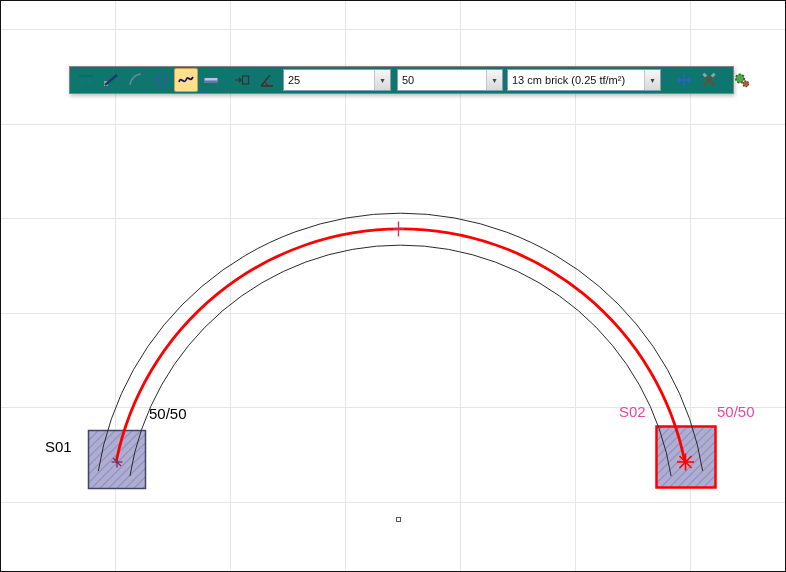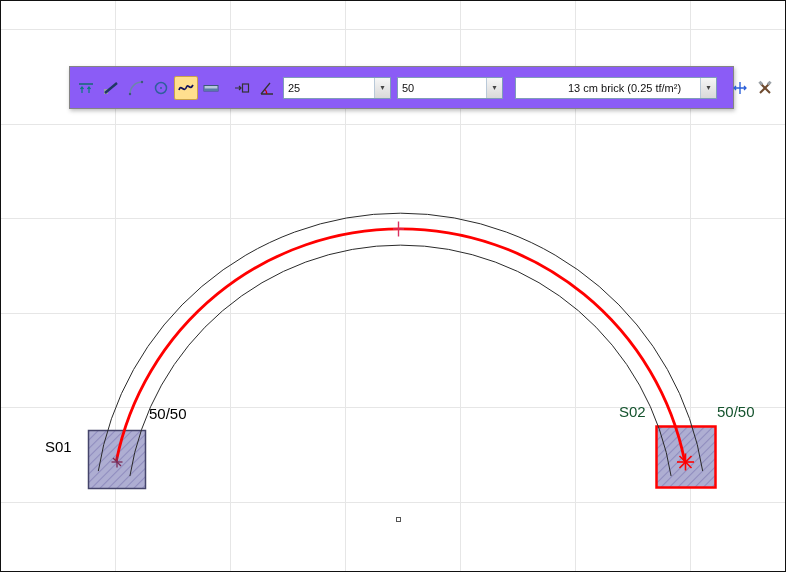--- a/index.html
+++ b/index.html
@@ -5,54 +5,54 @@
   html,body{margin:0;padding:0;background:#cfcfcf;}
   #app{
     position:relative;width:786px;height:572px;box-sizing:border-box;
     background:#ffffff;border:1px solid #111;overflow:hidden;
     font-family:"Liberation Sans", sans-serif;
   }
   
   #canvas{position:absolute;left:0;top:0;z-index:0;}
   .node-label{position:absolute;z-index:1;font-size:15px;white-space:nowrap;}
   .black-label{color:#000;}
-  .red-label{color:#14532d;}
+  .red-label{color:#ec4899;}
   
   .toolbar{
     position:absolute;left:68px;top:65px;width:663px;z-index:5;
     background:#eaeaea;border:1px solid #848484;
     box-shadow:1px 2px 4px rgba(0,0,0,.25);
   }
   .tb-title{
     height:20px;display:flex;align-items:center;padding:0 6px;
     background:linear-gradient(#fafafa,#dadada);
     border-bottom:1px solid #c4c4c4;font-size:11px;color:#1a1a1a;
   }
   .tb-close{margin-left:auto;font-size:11px;color:#555;cursor:pointer;padding:0 2px;line-height:1;}
-  .tb-row{height:41px;display:flex;align-items:center;padding:0 4px;background:#8b5cf6;}
+  .tb-row{height:26px;display:flex;align-items:center;padding:0 4px;background:#0f766e;}
   .tbtn{
     width:22px;height:22px;flex:0 0 auto;display:flex;align-items:center;justify-content:center;
     border:1px solid transparent;border-radius:2px;margin-right:1px;
   }
   .tbtn svg{display:block;}
   .tbtn.sel{background:#ffdf8e;border:1px solid #caa24a;}
   .tb-gap{width:6px;flex:0 0 auto;}
   .dd{
     height:20px;border:1px solid #7f9db9;background:#fff;display:flex;align-items:center;
     font-size:11px;color:#111;flex:0 0 auto;margin:0 3px;overflow:hidden;
   }
   .dd-val{padding:0 4px;flex:1;white-space:nowrap;overflow:hidden;}
   .dd-arrow{
     width:15px;align-self:stretch;flex:0 0 auto;display:flex;align-items:center;justify-content:center;
     background:linear-gradient(#f6f6f6,#d9d9d9);border-left:1px solid #b9c9d9;
     font-size:8px;color:#444;
   }
   .dd-width{width:106px;}
   .dd-height{width:104px;}
-  .dd-material{width:152px;margin-left:9px;padding-left:48px;}
+  .dd-material{width:152px;margin-left:1px;}
   .right-group{margin-left:8px;display:flex;align-items:center;}
 </style>
 </head>
 <body>
 
 <div id="app">
 
   <svg id="canvas" width="786" height="572" viewBox="0 0 786 572">
     <defs>
       <pattern id="hatch" width="6" height="6" patternUnits="userSpaceOnUse" patternTransform="rotate(45)">

